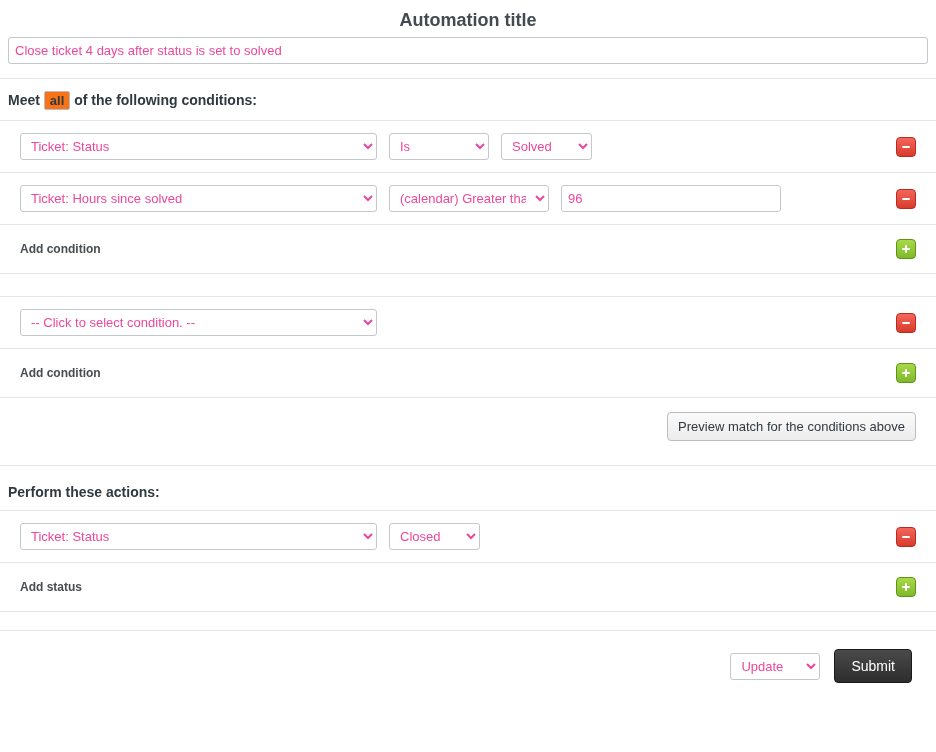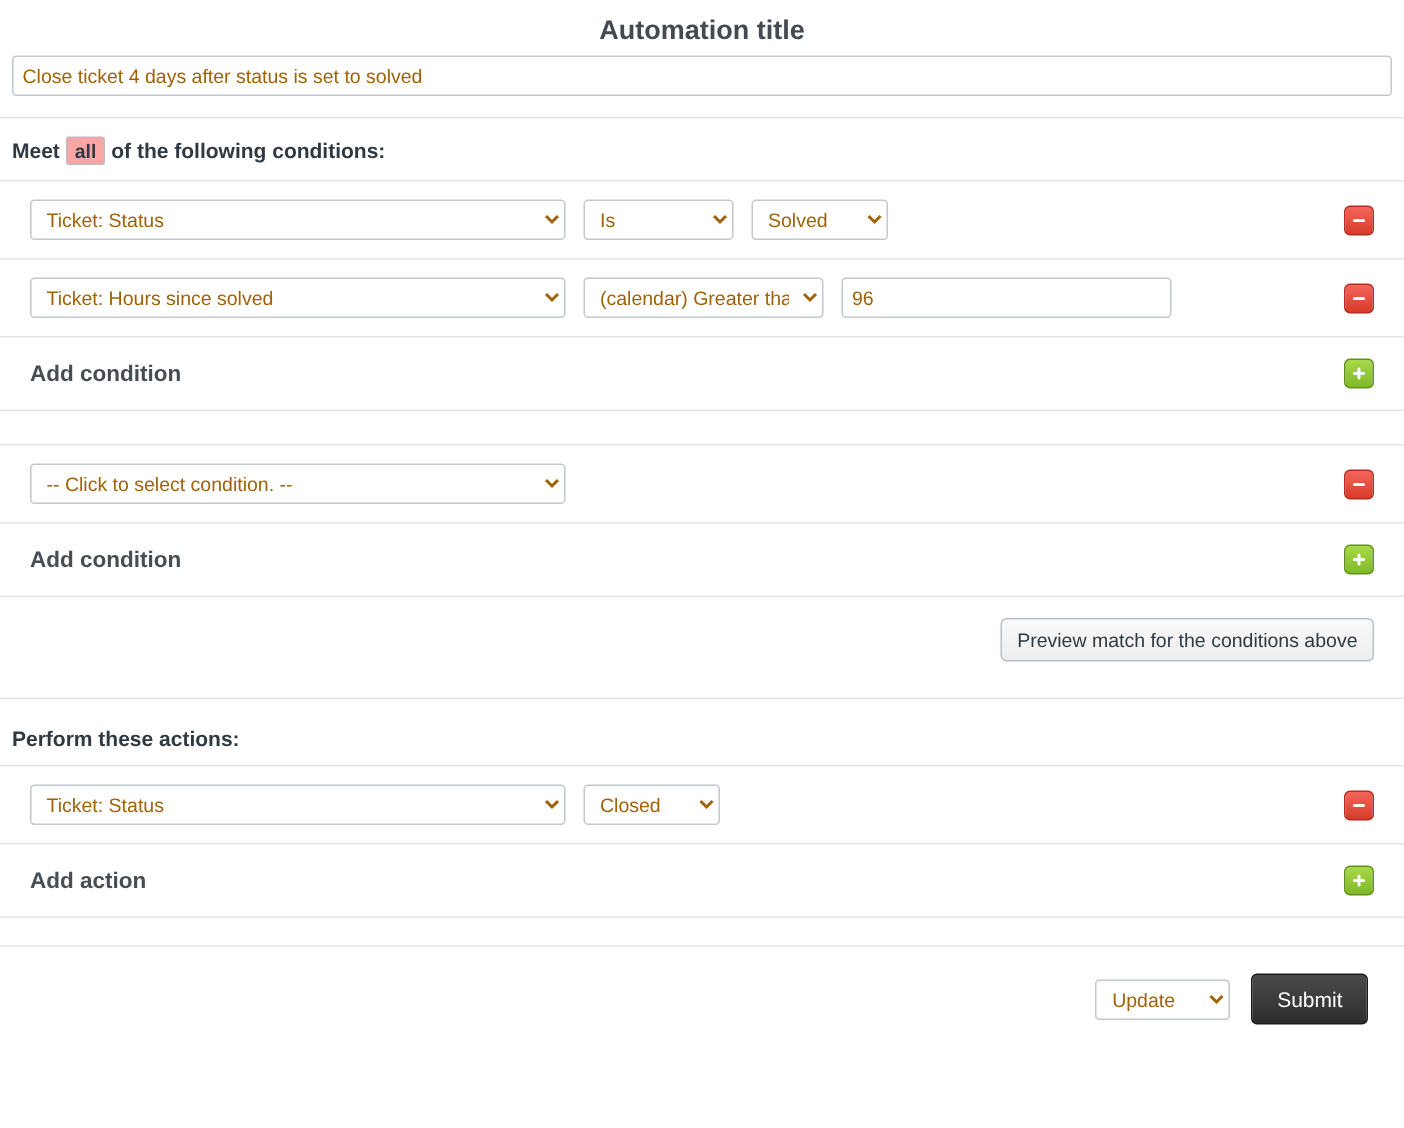--- a/index.html
+++ b/index.html
@@ -39,21 +39,21 @@
   .meet-row {
     padding: 12px 8px 10px;
     font-size: 14px;
     font-weight: 700;
     color: #2f3941;
   }
   .pill {
     display: inline-block;
     padding: 1px 5px;
     border: 1px solid #b9bec2;
-    background: #fca5a5;
+    background: #f97316;
     border-radius: 2px;
     font-weight: 700;
     font-size: 13px;
     vertical-align: baseline;
   }
   .cond-table {
     border-top: 1px solid #e3e6e8;
   }
   .cond-row {
     display: flex;
@@ -67,21 +67,21 @@
     gap: 12px;
     flex: 1;
   }
   select, input[type="text"] {
     border: 1px solid #c2c8cc;
     border-radius: 3px;
     padding: 4px 6px;
     font-size: 13px;
     height: 27px;
     background: #fff;
-    color: #a16207;
+    color: #ec4899;
   }
   .sel-wide { width: 357px; }
   .sel-med { width: 100px; }
   .sel-med2 { width: 160px; }
   .sel-sm { width: 91px; }
   .inp-val { width: 220px; }
   .icon-btn {
     width: 20px;
     height: 20px;
     border-radius: 4px;
@@ -102,21 +102,21 @@
     border: 1px solid #5f9218;
   }
   .icon-btn svg { display: block; }
   .add-row {
     display: flex;
     align-items: center;
     padding: 14px 8px 14px 20px;
     border-bottom: 1px solid #e3e6e8;
   }
   .add-row .label {
-    font-size: 15px;
+    font-size: 12px;
     font-weight: 700;
     color: #474d53;
     flex: 1;
   }
   .preview-row {
     display: flex;
     justify-content: flex-end;
     padding: 14px 20px 24px;
   }
   .preview-btn {
@@ -270,21 +270,21 @@
           <option>Closed</option>
         </select>
       </div>
       <div class="icon-btn red">
         <svg width="12" height="12" viewBox="0 0 12 12">
             <rect x="2" y="5" width="8" height="2" rx="1" fill="#fff"></rect>
           </svg>
       </div>
     </div>
     <div class="add-row">
-      <div class="label">Add action</div>
+      <div class="label">Add status</div>
       <div class="icon-btn green">
         <svg width="12" height="12" viewBox="0 0 12 12">
             <rect x="5" y="2" width="2" height="8" rx="1" fill="#fff"></rect>
             <rect x="2" y="5" width="8" height="2" rx="1" fill="#fff"></rect>
           </svg>
       </div>
     </div>
   </div>
 
   <div class="footer">

